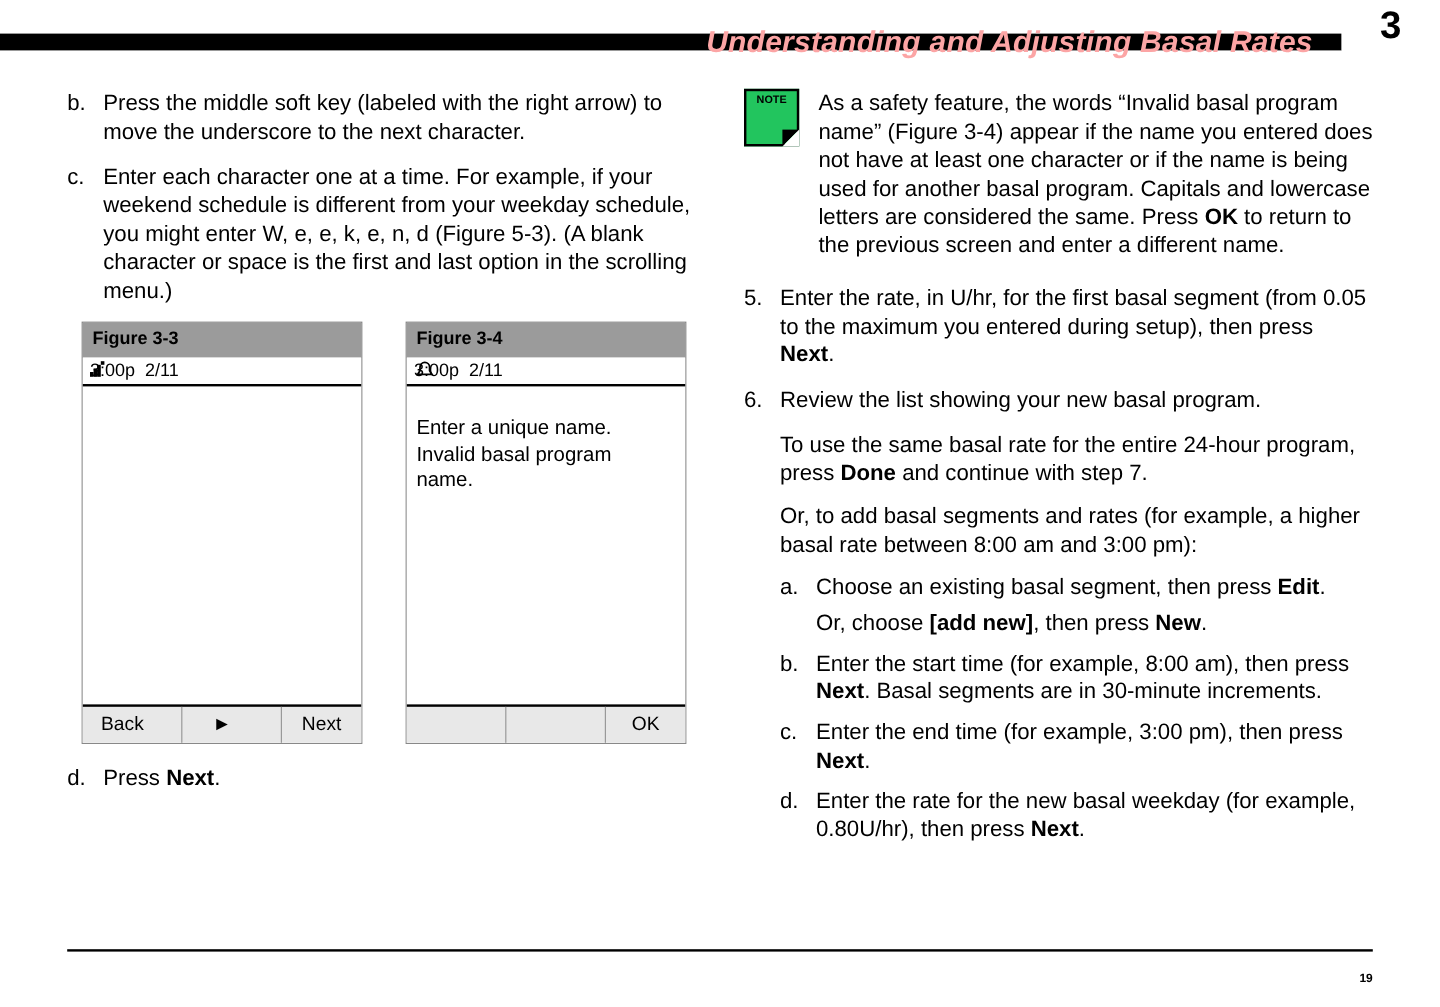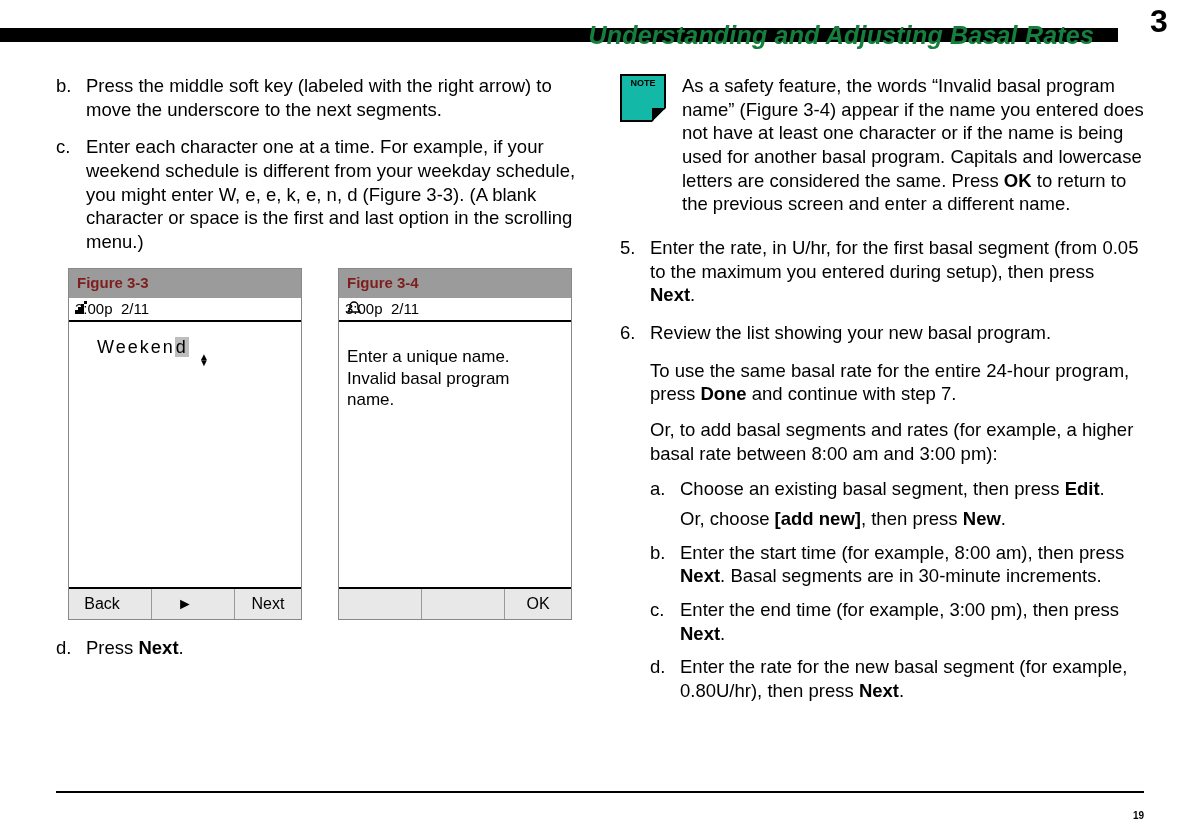--- a/index.html
+++ b/index.html
@@ -11,21 +11,21 @@
     position: relative;
     background: #fff;
   }
   .topbar {
     height: 42px;
     display: flex;
   }
   .topbar-left {
     flex: 1;
     background: #000;
-    color: #15803d;
+    color: #fca5a5;
     font-style: italic;
     font-weight: 700;
     font-size: 25px;
     display: flex;
     align-items: center;
     justify-content: flex-end;
     padding-right: 24px;
     letter-spacing: 0.2px;
     margin-top: 28px;
   }
@@ -77,21 +77,21 @@
     gap: 36px;
     margin: 10px 0 16px 12px;
   }
   .figure {
     width: 232px;
     border: 1px solid #888;
     font-family: Arial, sans-serif;
   }
   .figcap {
     background: #9b9b9b;
-    color: #7f1d1d;
+    color: #000000;
     font-weight: 700;
     font-size: 15px;
     padding: 4px 8px 6px 8px;
     font-family: "Myriad Pro", "Segoe UI", Arial, sans-serif;
     font-style: normal;
   }
   .screen {
     background: #fff;
   }
   .statusbar {
@@ -162,21 +162,21 @@
     width: 46px;
     height: 48px;
     border: 2px solid #000;
     position: relative;
     flex-shrink: 0;
     font-size: 9px;
     font-weight: 700;
     text-align: center;
     padding-top: 2px;
     box-sizing: border-box;
-    background:#14b8a6;
+    background:#22c55e;
   }
   .noteicon::after {
     content: "";
     position: absolute;
     right: -2px;
     bottom: -2px;
     width: 0; height: 0;
     border-style: solid;
     border-width: 0 0 14px 14px;
     border-color: transparent transparent #fff transparent;
@@ -209,47 +209,43 @@
 
 <div class="topbar">
   <div class="topbar-left">Understanding and Adjusting Basal Rates</div>
   <div class="topbar-right">3</div>
 </div>
 
 <div class="content">
   <div class="col">
     <div class="item">
       <div class="marker">b.</div>
-      <div class="txt">Press the middle soft key (labeled with the right arrow) to move the underscore to the next segments.</div>
+      <div class="txt">Press the middle soft key (labeled with the right arrow) to move the underscore to the next character.</div>
     </div>
     <div class="item">
       <div class="marker">c.</div>
-      <div class="txt">Enter each character one at a time. For example, if your weekend schedule is different from your weekday sched­ule, you might enter W, e, e, k, e, n, d (Figure 3-3). (A blank character or space is the first and last option in the scroll­ing menu.)</div>
+      <div class="txt">Enter each character one at a time. For example, if your weekend schedule is different from your weekday sched­ule, you might enter W, e, e, k, e, n, d (Figure 5-3). (A blank character or space is the first and last option in the scroll­ing menu.)</div>
     </div>
 
     <div class="figrow">
 
       <div class="figure">
         <div class="figcap">Figure 3-3</div>
         <div class="screen">
           <div class="statusbar">
             <svg class="sigicon" viewBox="0 0 18 16">
                 <rect x="0" y="10" width="3" height="4" fill="#000"></rect>
                 <rect x="3" y="7" width="3" height="7" fill="#000"></rect>
                 <rect x="6" y="4" width="3" height="10" fill="#000"></rect>
                 <rect x="9" y="1" width="3" height="3" fill="#000"></rect>
               </svg>
             <span>3:00p</span>&nbsp;&nbsp;
             <span>2/11</span>
           </div>
           <div class="screenbody">
-            <div class="entryname">
-              <span>Weeken</span><span class="hl">d</span>
-              <div class="arrows">▲<br>▼</div>
-            </div>
           </div>
           <div class="softkeys">
             <div>Back</div>
             <div>►</div>
             <div>Next</div>
           </div>
         </div>
       </div>
 
       <div class="figure">
@@ -328,20 +324,20 @@
     <div class="subitem">
       <div class="marker">c.</div>
       <div class="txt">
         <span>Enter the end time (for example, 3:00 pm), then press </span><b>Next</b><span>.</span>
       </div>
     </div>
 
     <div class="subitem">
       <div class="marker">d.</div>
       <div class="txt">
-        <span>Enter the rate for the new basal segment (for example, 0.80U/hr), then press </span><b>Next</b><span>.</span>
+        <span>Enter the rate for the new basal weekday (for example, 0.80U/hr), then press </span><b>Next</b><span>.</span>
       </div>
     </div>
   </div>
 </div>
 
 <div class="footer-rule"></div>
 <div class="pagenum">19</div>
 
 </body></html>

